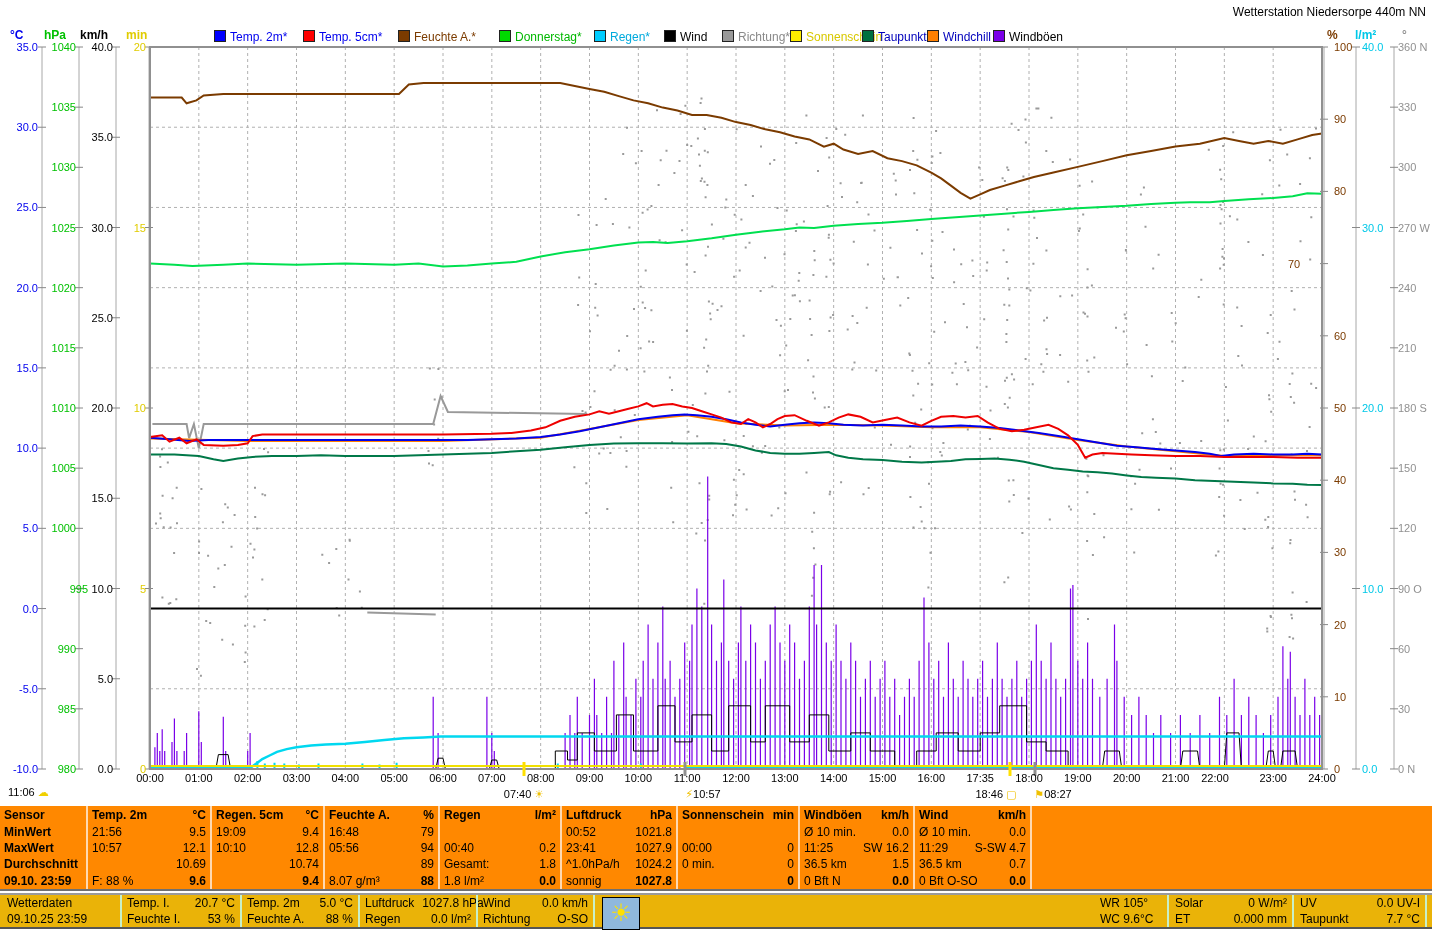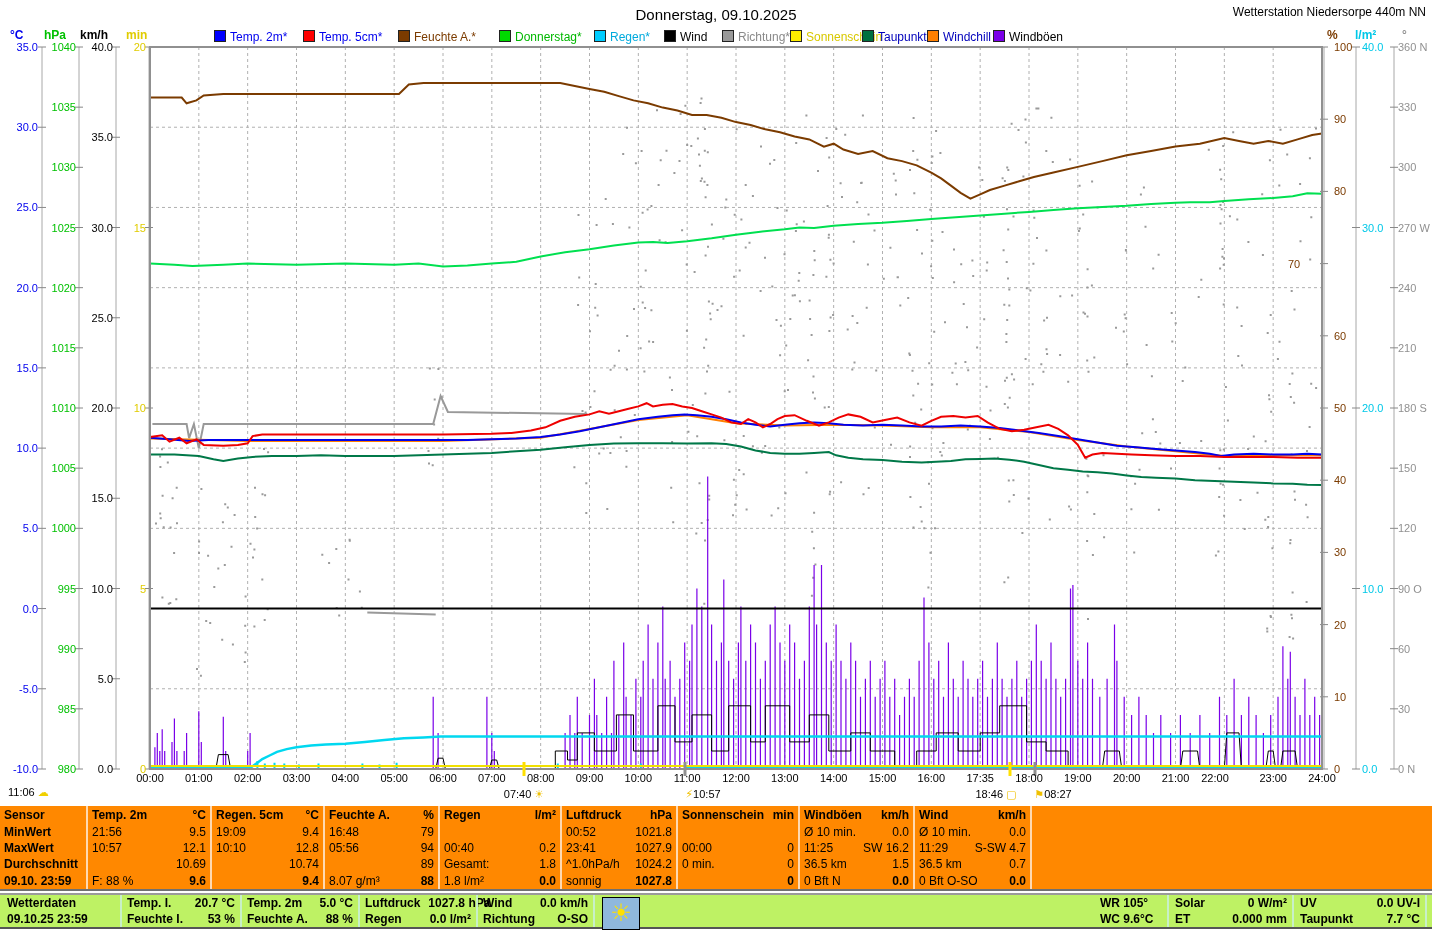--- a/index.html
+++ b/index.html
@@ -21,23 +21,23 @@
   
   #stats{top:806px;left:0;width:1432px;height:85px;background:#ff8800;display:flex;
          border-bottom:2px solid #707070;box-sizing:border-box;font-size:12px;color:#000;}
   .st-col{height:100%;box-sizing:border-box;border-right:2px solid #ffd9b0;padding:1px 4px 0 4px;}
   .st-col:last-child{border-right:none;}
   .st-row{height:16.4px;display:flex;justify-content:space-between;align-items:center;white-space:nowrap;}
   .st-row .lab{text-align:center;}
   .st-row .val{text-align:right;}
   .b{font-weight:bold;}
   
-  #wfooter{top:893px;left:0;width:1432px;height:36px;background:#bef264;display:flex;
+  #wfooter{top:893px;left:0;width:1432px;height:36px;background:#eab308;display:flex;
            border-top:2px solid #9a9a9a;border-bottom:2px solid #555;box-sizing:border-box;
-           font-size:12px;color:#000;position:absolute;font-weight:bold;}
+           font-size:12px;color:#000;position:absolute;}
   .ft-cell{position:absolute;top:0;height:100%;padding:1px 5px;box-sizing:border-box;}
   .ft-sep{position:absolute;top:0;width:2px;height:100%;background:#c8f0c8;}
   .ft-line{height:16px;display:flex;justify-content:space-between;white-space:nowrap;}
   .ft-line .lab{margin-right:8px;}
   #sun-icon{position:absolute;top:2px;width:36px;height:31px;background:#8fb8dd;border:1px solid #000;
             text-align:center;line-height:30px;font-size:24px;color:#ffe000;overflow:hidden;}
 </style>
 </head>
 <body>
 
@@ -164,21 +164,20 @@
       <path d="M684.7 768.1 L1322.0 768.1" fill="none" stroke="#00d8f0" stroke-width="2.5"></path>
       <path d="M150.0 766.1 L1322.0 766.1" fill="none" stroke="#f0e000" stroke-width="2"></path>
       <line x1="150" y1="608.5555555555555" x2="1322" y2="608.5555555555555" stroke="#000" stroke-width="2"></line>
       <rect x="150" y="47" width="1172" height="722" fill="none" stroke="#909090" stroke-width="2"></rect>
       <line x1="524" y1="762" x2="524" y2="776" stroke="#ffe000" stroke-width="3"></line>
       <line x1="1010" y1="762" x2="1010" y2="776" stroke="#ffe000" stroke-width="3"></line>
       <line x1="685" y1="762" x2="685" y2="776" stroke="#909090" stroke-width="3"></line>
       <line x1="1035" y1="762" x2="1035" y2="776" stroke="#909090" stroke-width="3"></line>
     </svg>
 
-  <div id="title" class="abs">Donnerstag, 09.10.2025</div>
   <div id="station" class="abs">Wetterstation Niedersorpe 440m NN</div>
 
   <div id="legend-layer">
       <div class="abs legend-item" style="left:214px;color:#0000ee"><span class="legend-sq" style="background: rgb(0, 0, 255);"></span><span>Temp. 2m*</span></div>
       <div class="abs legend-item" style="left:303px;color:#0000ee"><span class="legend-sq" style="background: rgb(255, 0, 0);"></span><span>Temp. 5cm*</span></div>
       <div class="abs legend-item" style="left:398px;color:#7b3b00"><span class="legend-sq" style="background: rgb(123, 59, 0);"></span><span>Feuchte A.*</span></div>
       <div class="abs legend-item" style="left:499px;color:#00b800"><span class="legend-sq" style="background: rgb(0, 216, 0);"></span><span>Donnerstag*</span></div>
       <div class="abs legend-item" style="left:594px;color:#00aadd"><span class="legend-sq" style="background: rgb(0, 204, 255);"></span><span>Regen*</span></div>
       <div class="abs legend-item" style="left:664px;color:#000000"><span class="legend-sq" style="background: rgb(0, 0, 0);"></span><span>Wind</span></div>
       <div class="abs legend-item" style="left:722px;color:#8a8a8a"><span class="legend-sq" style="background: rgb(153, 153, 153);"></span><span>Richtung*</span></div>
@@ -202,21 +201,21 @@
       <div class="abs unit-label" style="left:44px;color:#00c000">hPa</div>
       <div class="abs tickl r" style="left:36px;top:42px;width:40px;color:#00c000">1040</div>
       <div class="abs tickl r" style="left:36px;top:102.16666666666666px;width:40px;color:#00c000">1035</div>
       <div class="abs tickl r" style="left:36px;top:162.33333333333331px;width:40px;color:#00c000">1030</div>
       <div class="abs tickl r" style="left:36px;top:222.5px;width:40px;color:#00c000">1025</div>
       <div class="abs tickl r" style="left:36px;top:282.66666666666663px;width:40px;color:#00c000">1020</div>
       <div class="abs tickl r" style="left:36px;top:342.8333333333333px;width:40px;color:#00c000">1015</div>
       <div class="abs tickl r" style="left:36px;top:403px;width:40px;color:#00c000">1010</div>
       <div class="abs tickl r" style="left:36px;top:463.1666666666667px;width:40px;color:#00c000">1005</div>
       <div class="abs tickl r" style="left:36px;top:523.3333333333333px;width:40px;color:#00c000">1000</div>
-      <div class="abs tickl r" style="left:36px;top:583.5px;width:40px;color:#00c000">995</div>
+      <div class="abs tickl r" style="left:48px;top:583.5px;width:40px;color:#00c000">995</div>
       <div class="abs tickl r" style="left:36px;top:643.6666666666666px;width:40px;color:#00c000">990</div>
       <div class="abs tickl r" style="left:36px;top:703.8333333333334px;width:40px;color:#00c000">985</div>
       <div class="abs tickl r" style="left:36px;top:764px;width:40px;color:#00c000">980</div>
       <div class="abs unit-label" style="left:80px;color:#000000">km/h</div>
       <div class="abs tickl r" style="left:73px;top:42px;width:40px;color:#000000">40.0</div>
       <div class="abs tickl r" style="left:73px;top:132.25px;width:40px;color:#000000">35.0</div>
       <div class="abs tickl r" style="left:73px;top:222.5px;width:40px;color:#000000">30.0</div>
       <div class="abs tickl r" style="left:73px;top:312.75px;width:40px;color:#000000">25.0</div>
       <div class="abs tickl r" style="left:73px;top:403px;width:40px;color:#000000">20.0</div>
       <div class="abs tickl r" style="left:73px;top:493.25px;width:40px;color:#000000">15.0</div>

